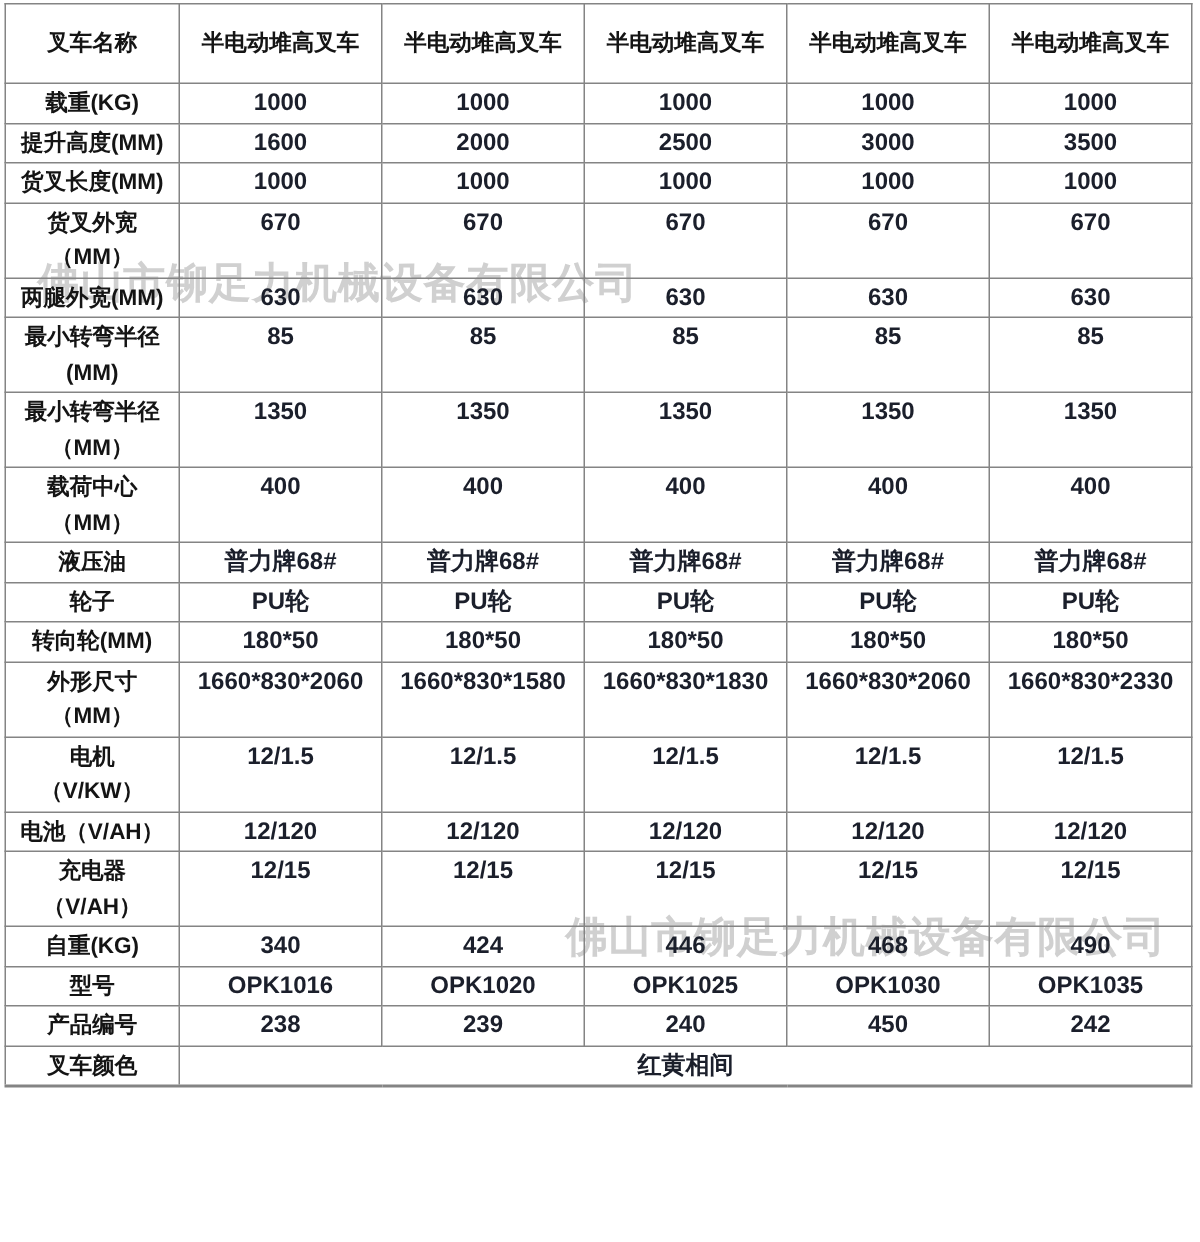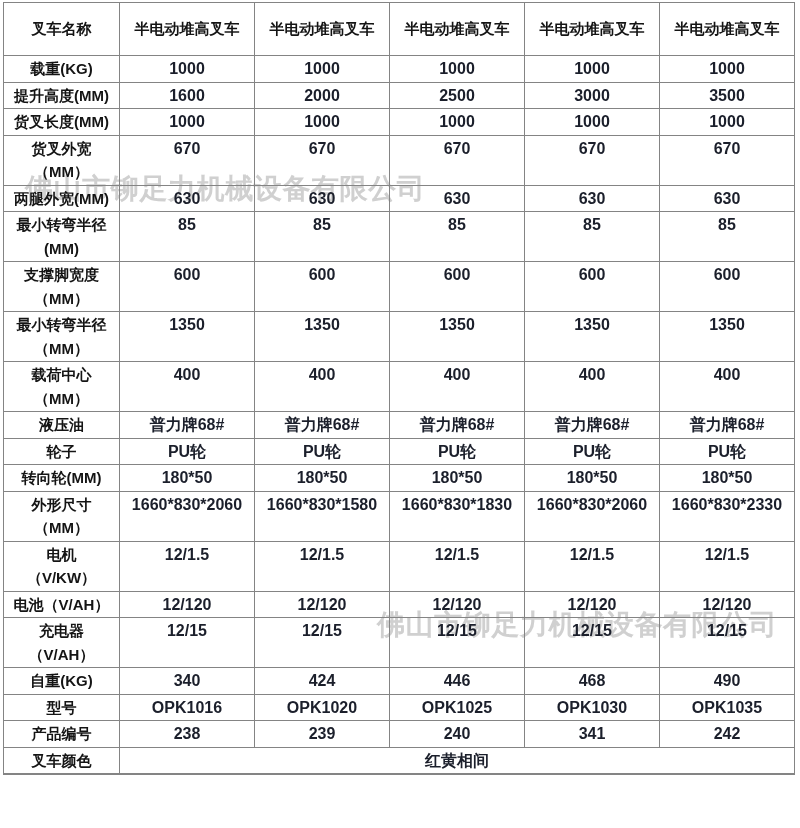--- a/index.html
+++ b/index.html
@@ -151,31 +151,20 @@
             <span class="label-line">(MM)</span>
           </th>
           <td class="value-cell">85</td>
           <td class="value-cell">85</td>
           <td class="value-cell">85</td>
           <td class="value-cell">85</td>
           <td class="value-cell">85</td>
         </tr>
         <tr>
           <th class="row-label">
-            <span class="label-line">支撑脚宽度</span>
-            <span class="label-line">（MM）</span>
-          </th>
-          <td class="value-cell">600</td>
-          <td class="value-cell">600</td>
-          <td class="value-cell">600</td>
-          <td class="value-cell">600</td>
-          <td class="value-cell">600</td>
-        </tr>
-        <tr>
-          <th class="row-label">
             <span class="label-line">最小转弯半径</span>
             <span class="label-line">（MM）</span>
           </th>
           <td class="value-cell">1350</td>
           <td class="value-cell">1350</td>
           <td class="value-cell">1350</td>
           <td class="value-cell">1350</td>
           <td class="value-cell">1350</td>
         </tr>
         <tr>
@@ -282,21 +271,21 @@
           <td class="value-cell">OPK1030</td>
           <td class="value-cell">OPK1035</td>
         </tr>
         <tr>
           <th class="row-label">
             <span class="label-line">产品编号</span>
           </th>
           <td class="value-cell">238</td>
           <td class="value-cell">239</td>
           <td class="value-cell">240</td>
-          <td class="value-cell">341</td>
+          <td class="value-cell">450</td>
           <td class="value-cell">242</td>
         </tr>
         <tr>
           <th class="row-label">
             <span class="label-line">叉车颜色</span>
           </th>
           <td class="value-cell" colspan="5">红黄相间</td>
         </tr>
       </tbody>
   </table>

